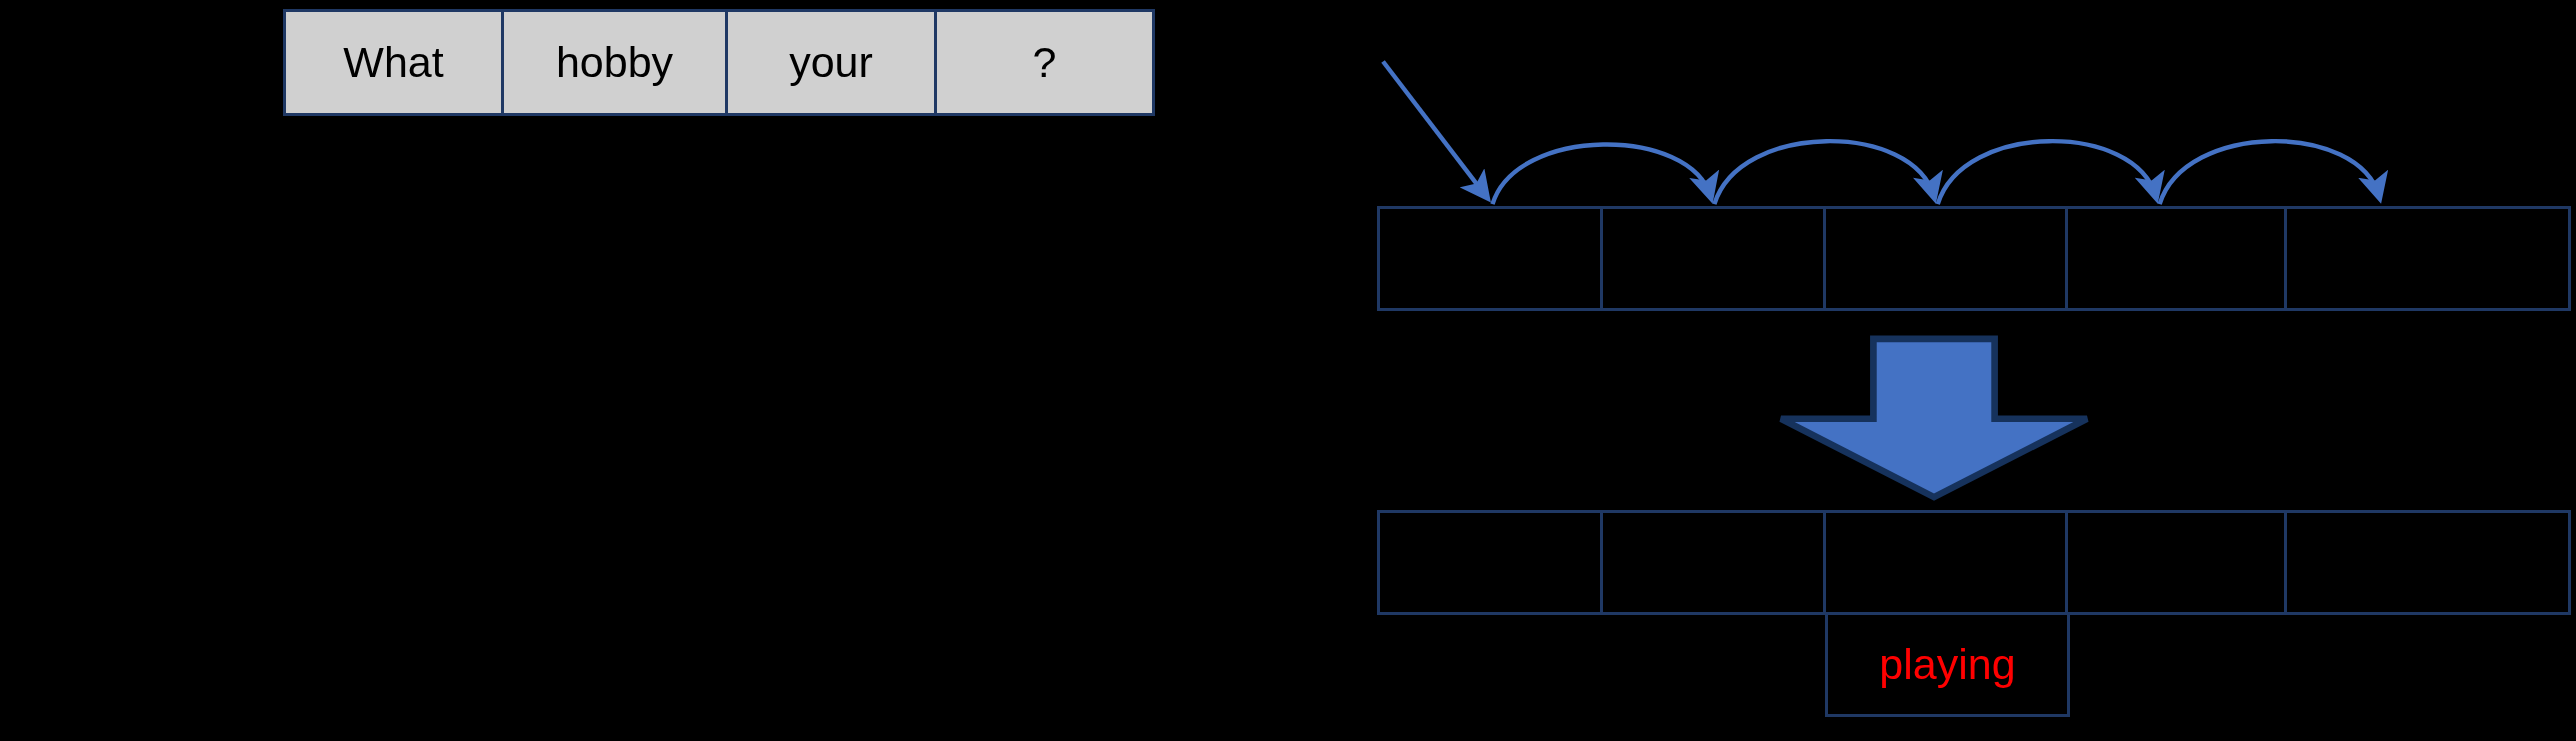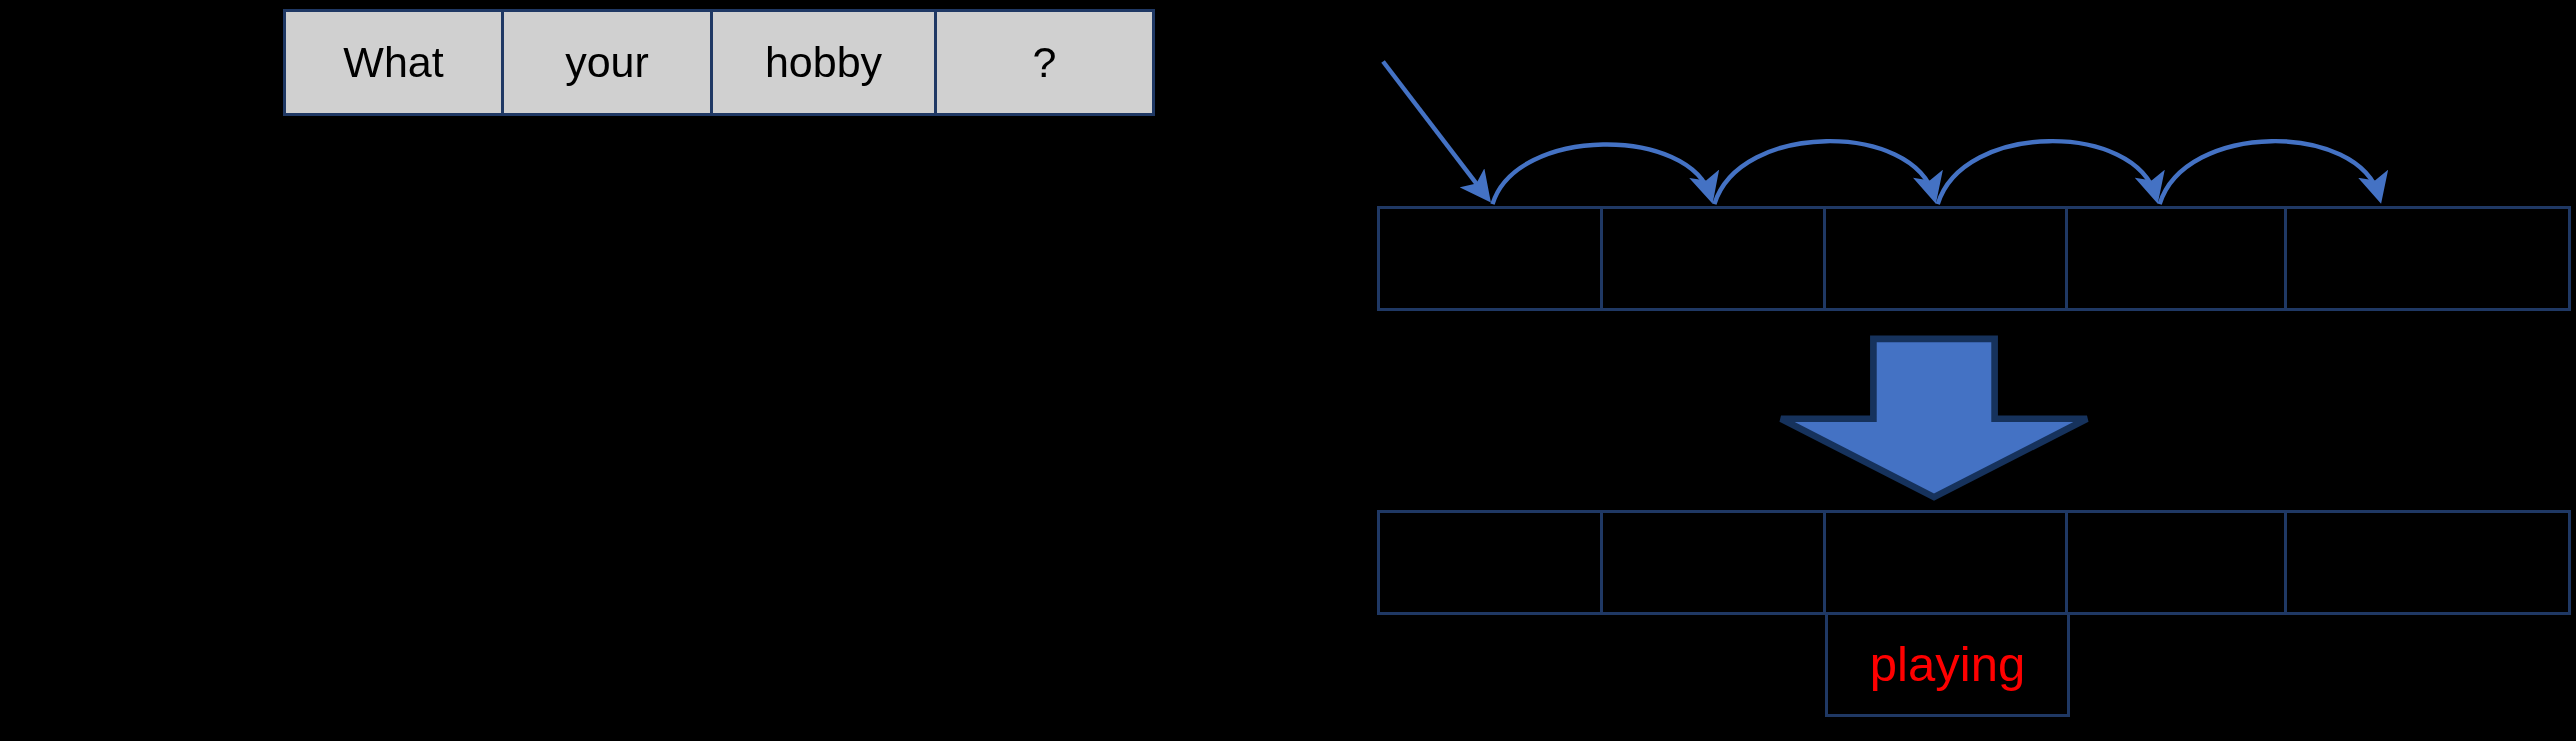--- a/index.html
+++ b/index.html
@@ -75,21 +75,21 @@
     left: 1825px;
     top: 612px;
     width: 245px;
     height: 105px;
     box-sizing: border-box;
     border: 3px solid #1F3864;
     background: transparent;
     display: flex;
     align-items: center;
     justify-content: center;
-    font-size: 49px;
+    font-size: 43px;
     line-height: 1;
     color: #FF0000;
     white-space: nowrap;
   }
 
   
   #arrow-layer {
     position: absolute;
     left: 0;
     top: 0;
@@ -109,25 +109,25 @@
 </style>
 </head>
 <body>
 
 <div id="stage">
 
   <div class="grid-row source-row">
     <div class="cell" style="width:221px">
       <span>What</span>
     </div>
+    <div class="cell" style="width:227px">
+      <span>hobby</span>
+    </div>
     <div class="cell" style="width:212px">
       <span>your</span>
-    </div>
-    <div class="cell" style="width:227px">
-      <span>hobby</span>
     </div>
     <div class="cell" style="width:221px">
       <span>?</span>
     </div>
   </div>
 
   <div class="grid-row empty-row encoder-row">
     <div class="cell" style="width:226px">
       <span></span>
     </div>

